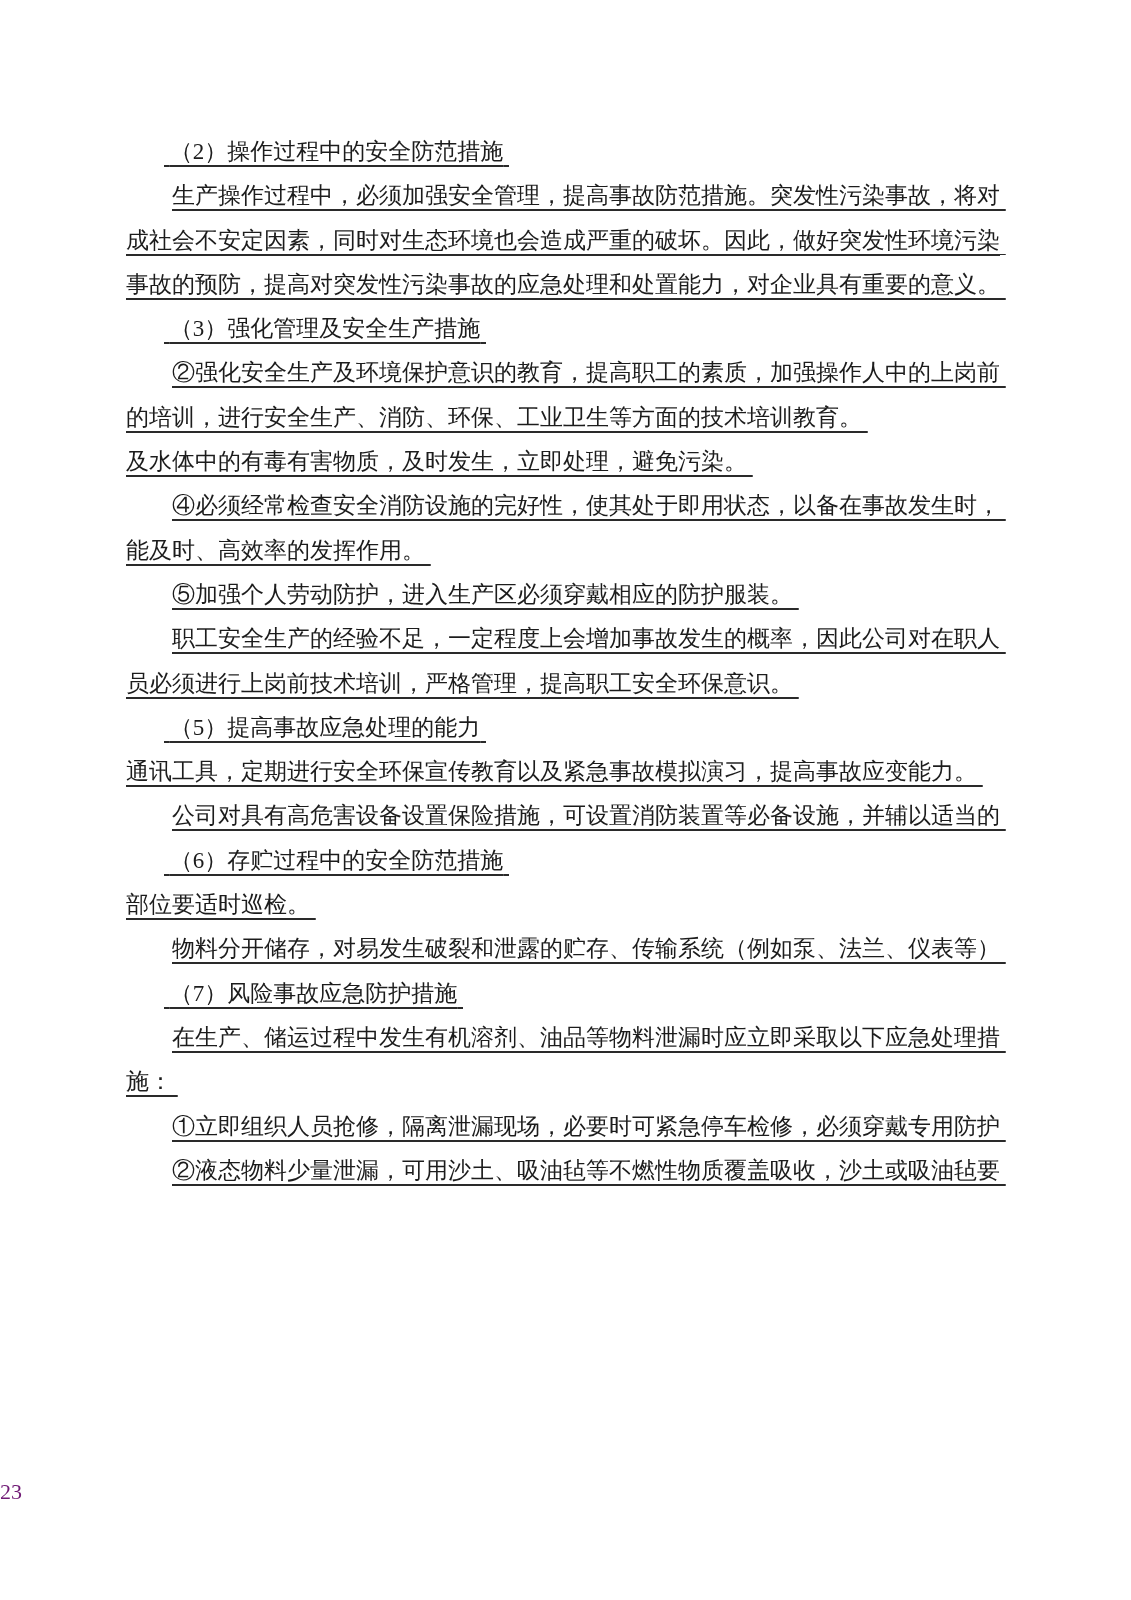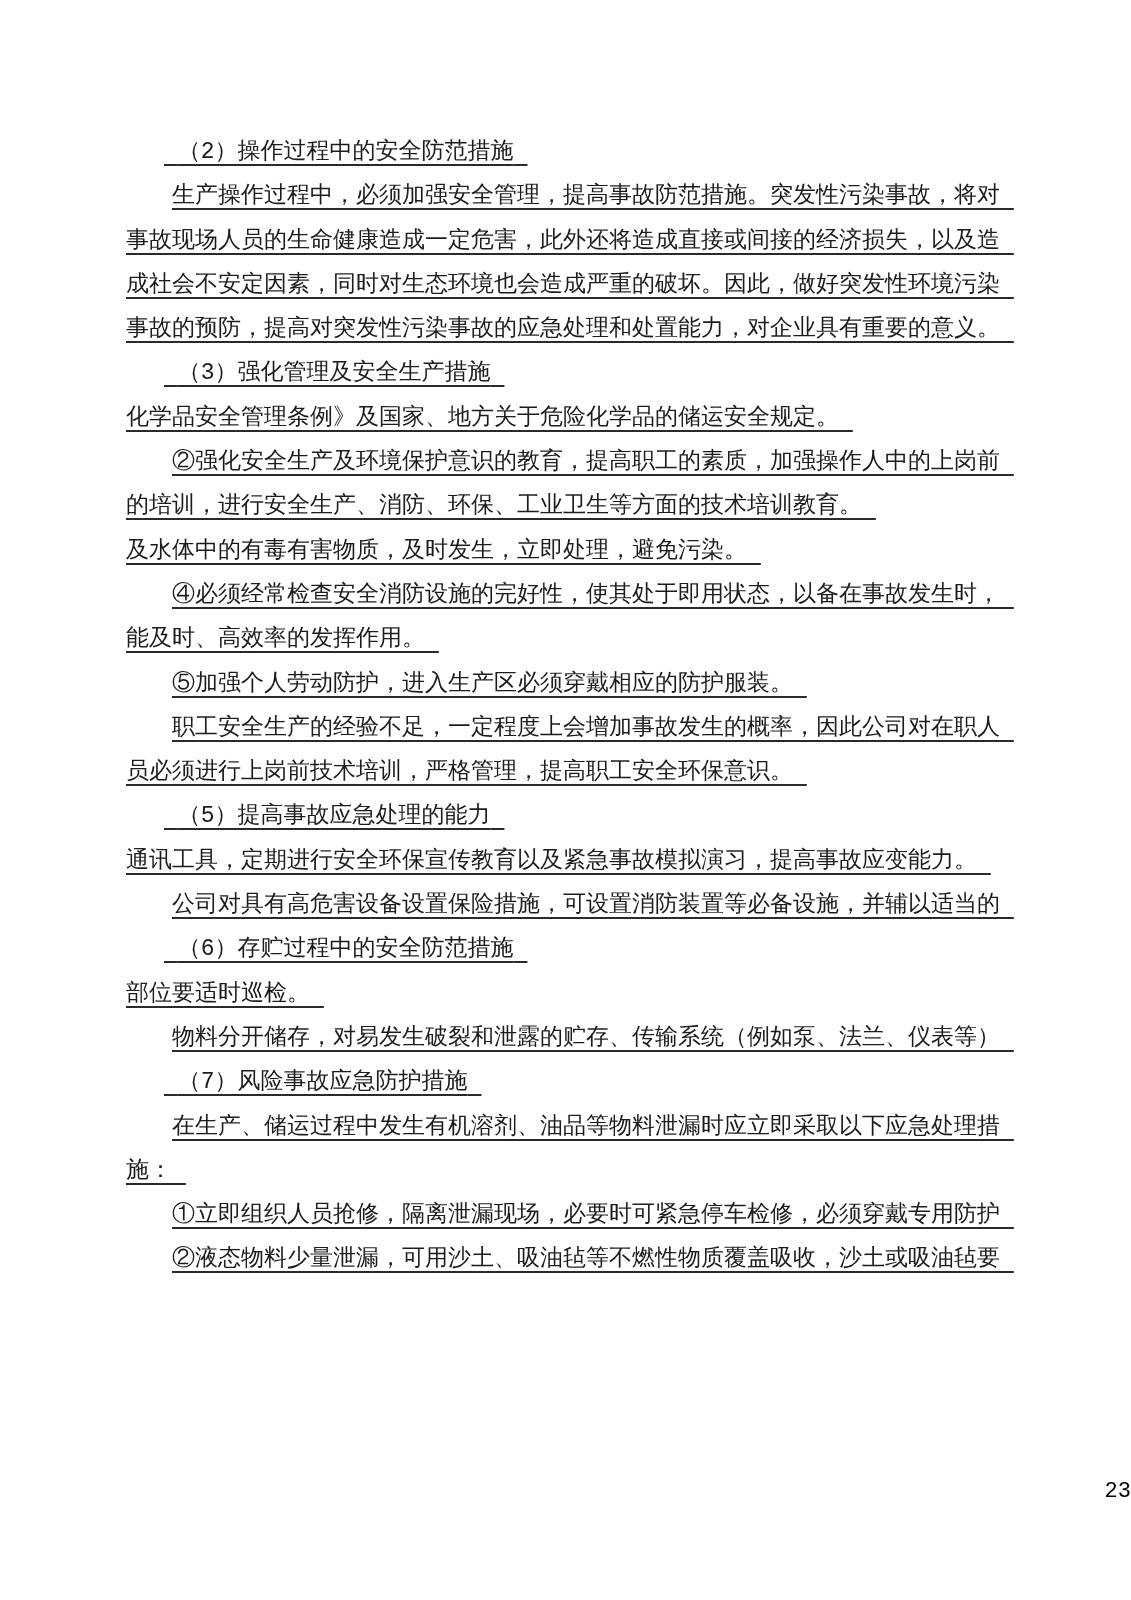--- a/index.html
+++ b/index.html
@@ -5,21 +5,21 @@
   html, body {
     margin: 0;
     padding: 0;
     background: #ffffff;
   }
   .page {
     position: relative;
     width: 1131px;
     height: 1600px;
     background: #ffffff;
-    font-family: Liberation Mono, monospace;
+    font-family: Liberation Serif, serif;
     color: #1c1c1c;
     overflow: hidden;
   }
   .textblock {
     position: absolute;
     left: 126px;
     top: 130px;
     width: 874px;
   }
   .line {
@@ -41,38 +41,36 @@
   }
   
   .u::after { content: "\00a0"; }
   
   .line.heading .u::before { content: "\00a0"; }
   .page-number {
     position: absolute;
     top: 1478px;
     left: 0;
     width: 100%;
-    text-align: right;
+    text-align: left;
     font-size: 22px;
     line-height: 28px;
-    color: #000000;
+    color: #701a75;
   }
 </style>
 </head>
 <body>
 
 <div class="page">
   <div class="textblock">
     <div class="line heading"><span class="u">（2）操作过程中的安全防范措施</span></div>
     <div class="line indent"><span class="u">生产操作过程中，必须加强安全管理，提高事故防范措施。突发性污染事故，将对</span></div>
-    <div class="line"><span class="u">事故现场人员的生命健康造成一定危害，此外还将造成直接或间接的经济损失，以及造</span></div>
     <div class="line"><span class="u">成社会不安定因素，同时对生态环境也会造成严重的破坏。因此，做好突发性环境污染</span></div>
     <div class="line"><span class="u">事故的预防，提高对突发性污染事故的应急处理和处置能力，对企业具有重要的意义。</span></div>
     <div class="line heading"><span class="u">（3）强化管理及安全生产措施</span></div>
-    <div class="line"><span class="u">化学品安全管理条例》及国家、地方关于危险化学品的储运安全规定。</span></div>
     <div class="line indent"><span class="u">②强化安全生产及环境保护意识的教育，提高职工的素质，加强操作人中的上岗前</span></div>
     <div class="line"><span class="u">的培训，进行安全生产、消防、环保、工业卫生等方面的技术培训教育。</span></div>
     <div class="line"><span class="u">及水体中的有毒有害物质，及时发生，立即处理，避免污染。</span></div>
     <div class="line indent"><span class="u">④必须经常检查安全消防设施的完好性，使其处于即用状态，以备在事故发生时，</span></div>
     <div class="line"><span class="u">能及时、高效率的发挥作用。</span></div>
     <div class="line indent"><span class="u">⑤加强个人劳动防护，进入生产区必须穿戴相应的防护服装。</span></div>
     <div class="line indent"><span class="u">职工安全生产的经验不足，一定程度上会增加事故发生的概率，因此公司对在职人</span></div>
     <div class="line"><span class="u">员必须进行上岗前技术培训，严格管理，提高职工安全环保意识。</span></div>
     <div class="line heading"><span class="u">（5）提高事故应急处理的能力</span></div>
     <div class="line"><span class="u">通讯工具，定期进行安全环保宣传教育以及紧急事故模拟演习，提高事故应变能力。</span></div>

